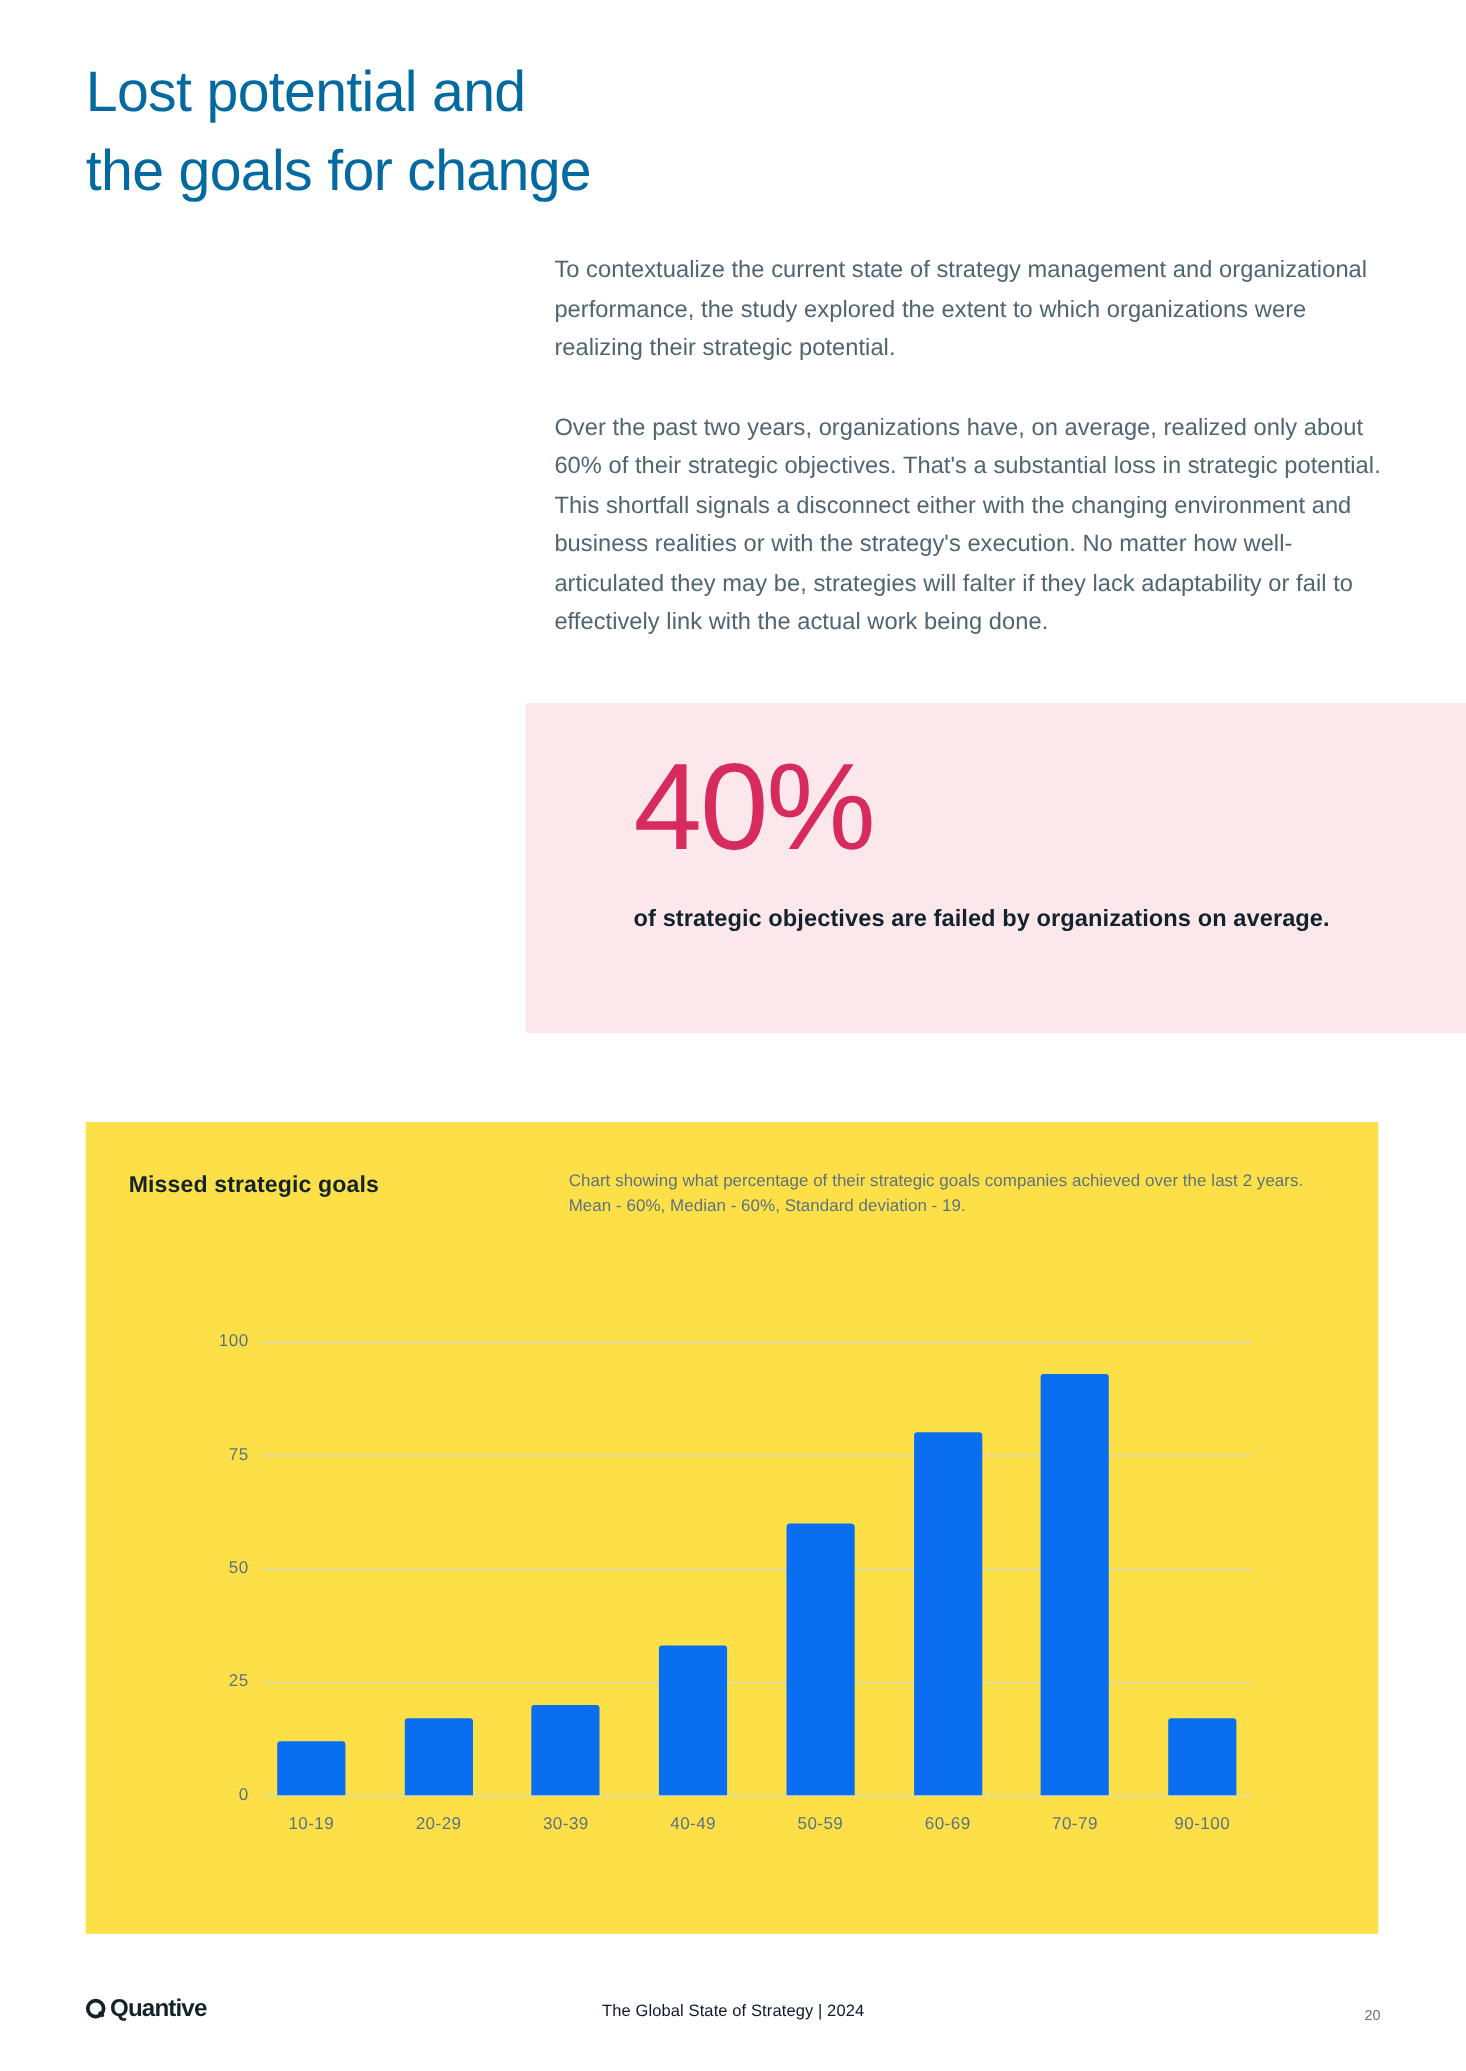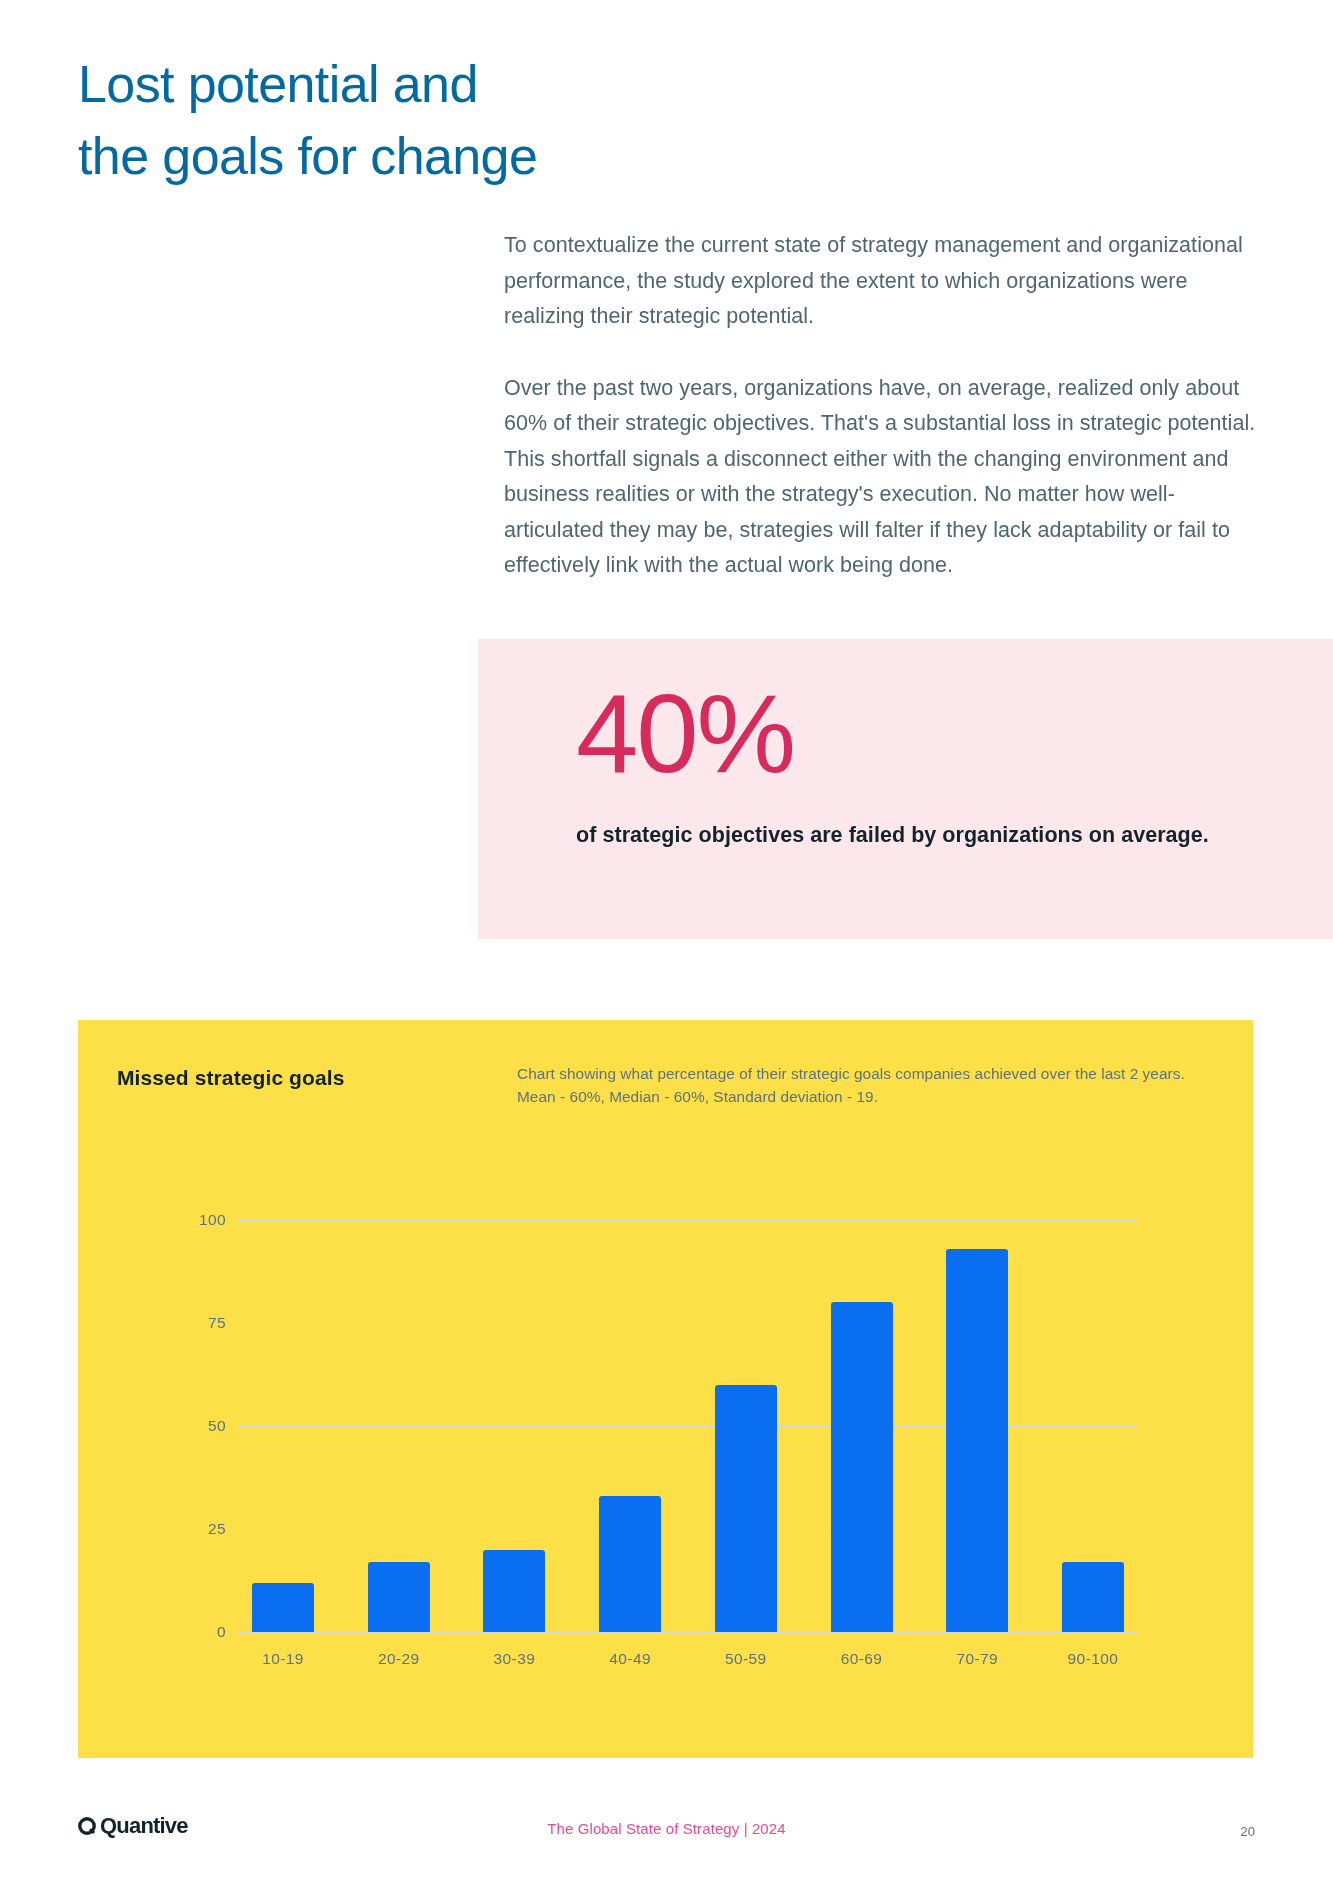--- a/index.html
+++ b/index.html
@@ -197,21 +197,21 @@
     letter-spacing: -0.8px;
     color: #12232b;
   }
   .footer-center {
     position: absolute;
     left: 0;
     right: 0;
     top: 1820px;
     text-align: center;
     font-size: 15px;
-    color: #ec4899;
+    color: #0f172a;
     letter-spacing: 0.1px;
   }
   .footer-page {
     position: absolute;
     right: 78px;
     top: 1824px;
     font-size: 13px;
     color: #5d7280;
   }
 </style>

